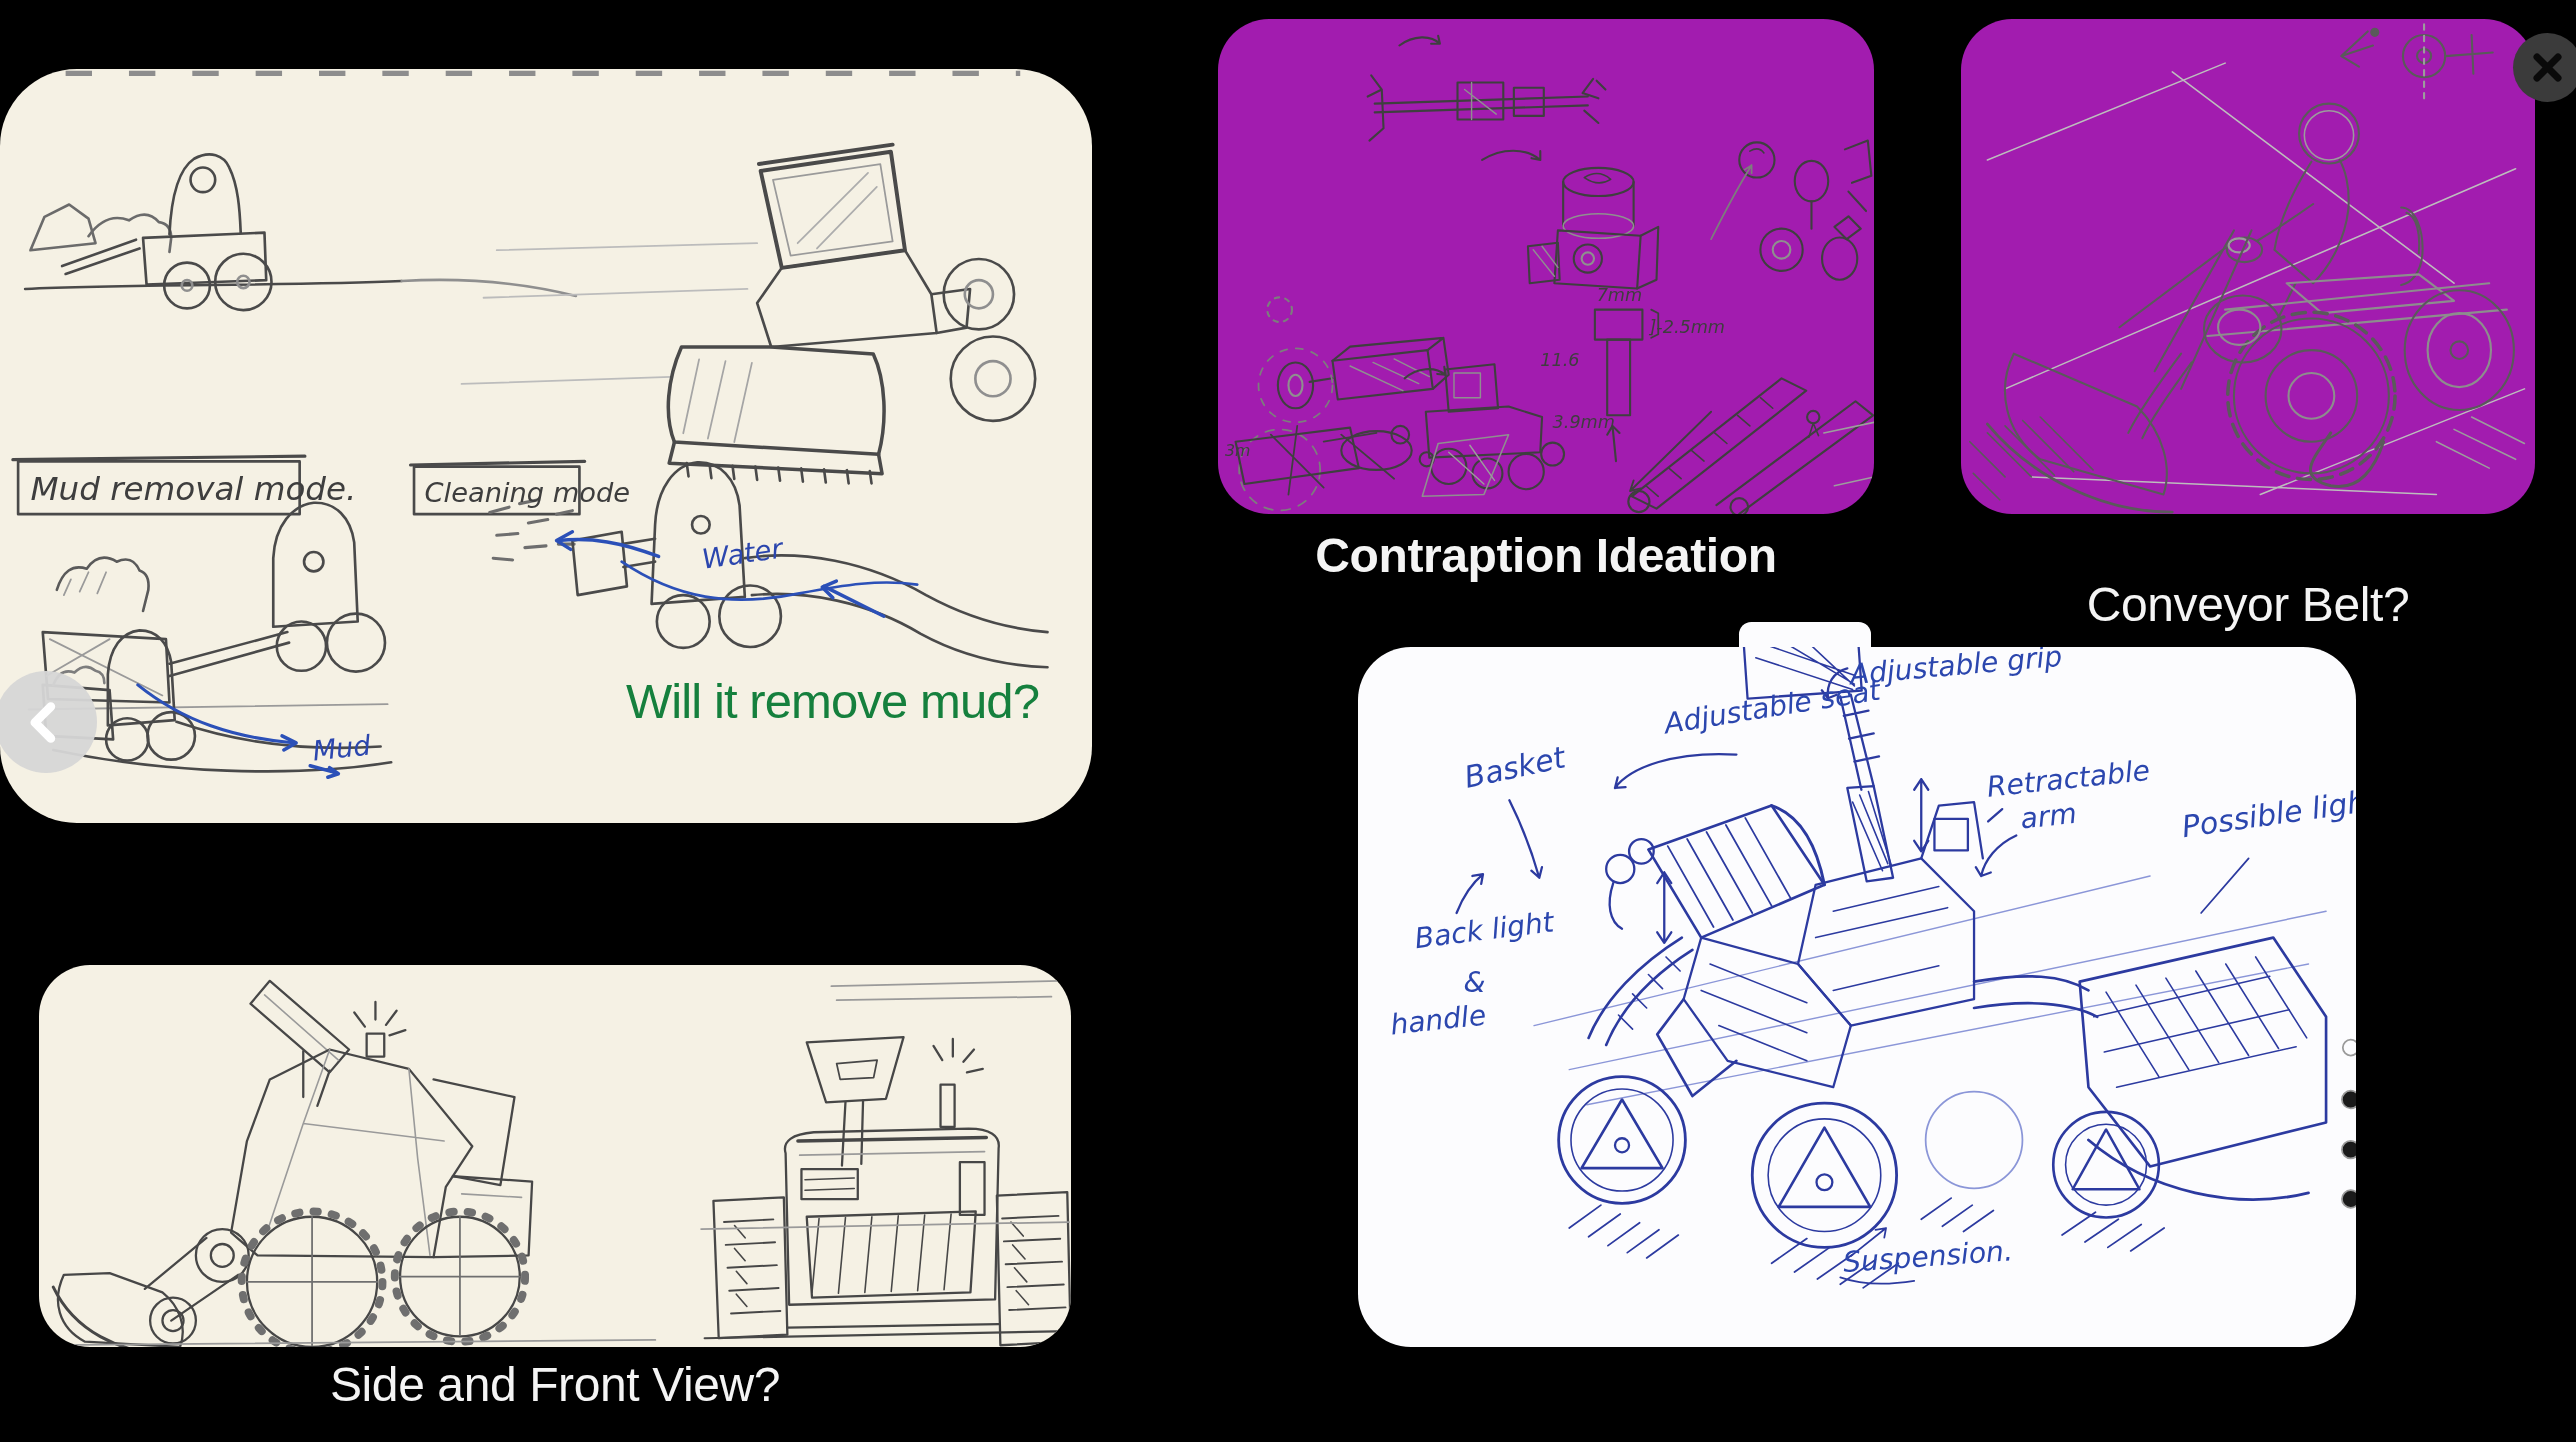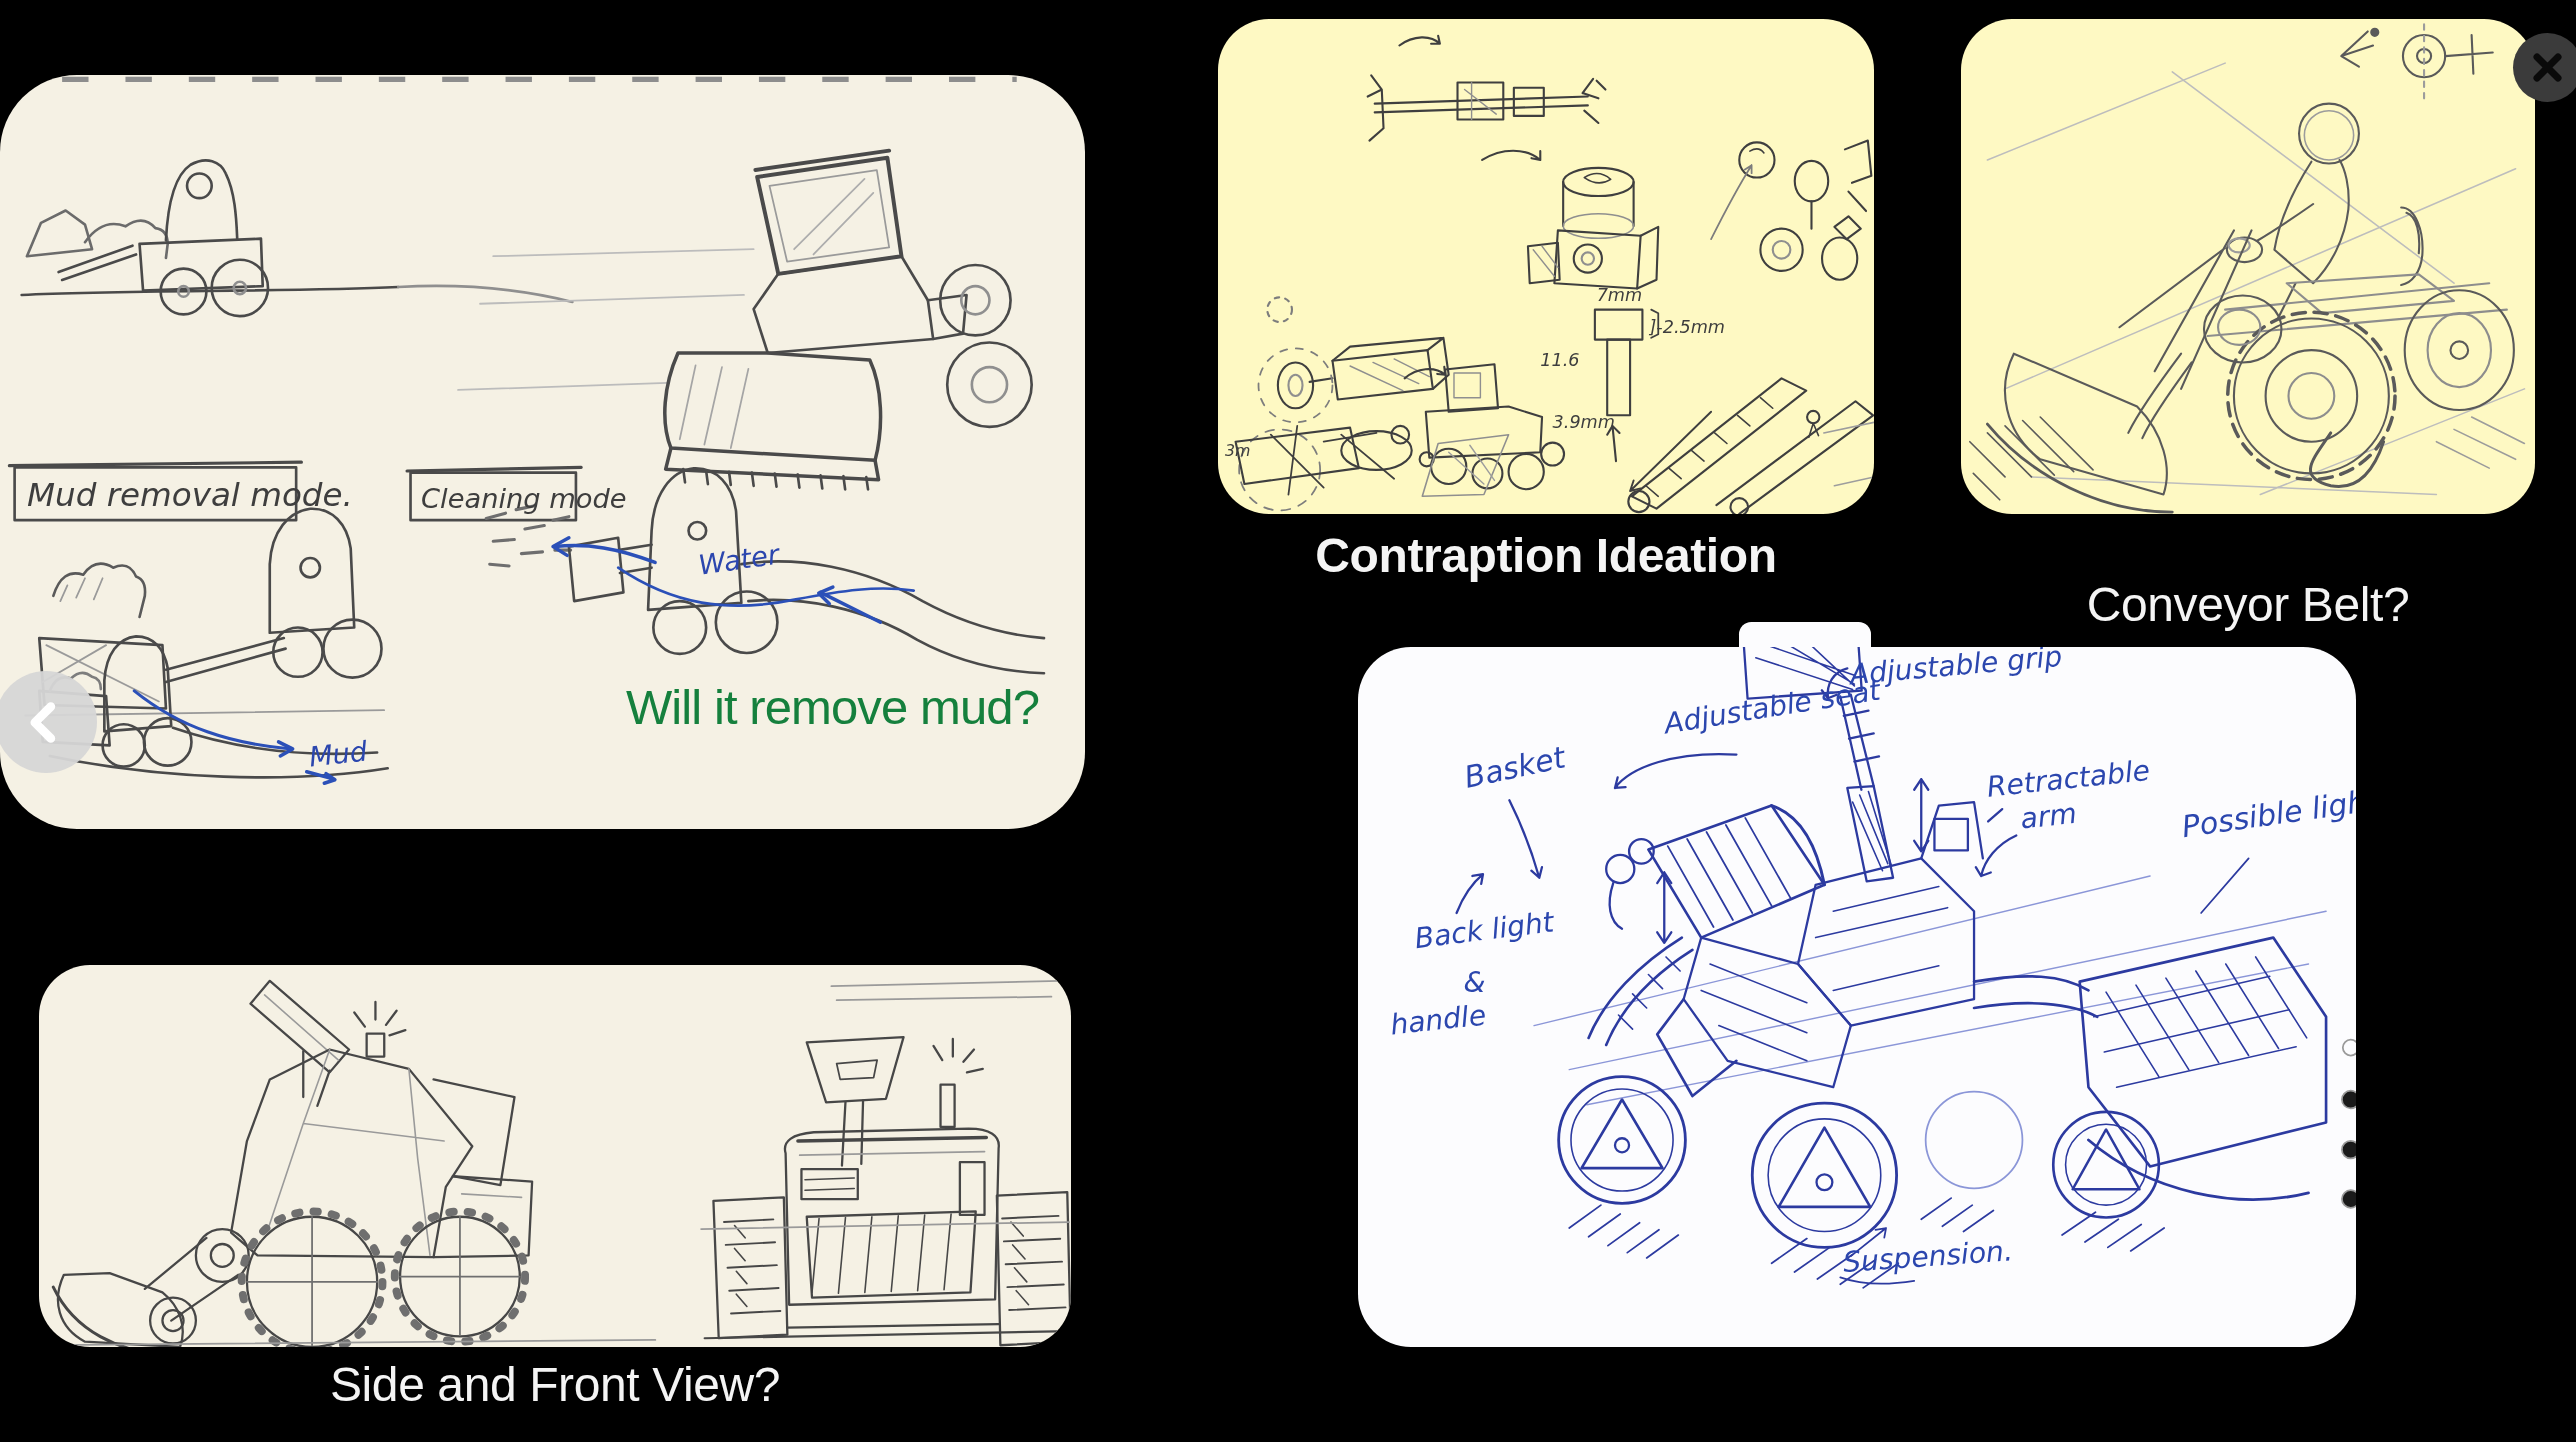--- a/index.html
+++ b/index.html
@@ -2,41 +2,41 @@
 <html style="font-size:14px"><head>
 <meta charset="utf-8">
 <style>
   html,body{margin:0;padding:0;background:#000;}
   body{width:2576px;height:1442px;overflow:hidden;
        font-family:"Liberation Sans", sans-serif;}
   .stage{position:relative;width:2576px;height:1442px;background:#000;overflow:hidden;}
   .card{position:absolute;overflow:hidden;}
   .card svg{position:absolute;left:0;top:0;width:100%;height:100%;}
   .cream{background:#f5f1e4;}
-  .white{background:#fef9c3;}
+  .white{background:#a21caf;}
   .bluepaper{background:#fcfcfe;}
   .caption{position:absolute;color:#f4f4f4;font-size:48px;font-weight:400;
            letter-spacing:-0.4px;text-align:center;line-height:1.15;}
   .inside-caption{position:absolute;color:#15803d;font-size:49px;font-weight:400;
            letter-spacing:-0.9px;text-align:right;white-space:nowrap;}
   .hand{font-family:"DejaVu Sans", sans-serif;font-style:italic;}
   .pencil-text{fill:#3e3e3e;}
   .blue-text{fill:#2b46ae;}
   .round-btn{position:absolute;border:none;border-radius:50%;display:flex;
              align-items:center;justify-content:center;cursor:pointer;padding:0;}
   .close-btn{left:2513px;top:33px;width:69px;height:69px;background:#3b3b3b;z-index:30;}
   .prev-btn{left:-5.3px;top:671px;width:102px;height:102px;background:rgba(214,214,214,0.95);z-index:30;}
   .tab{position:absolute;background:#fcfcfe;border-radius:12.3px 12.3px 0 0;}
 </style>
 </head>
 <body>
 
 <div class="stage">
 
-  <figure class="card cream" style="left:0;top:75px;width:1085px;height:754px;border-radius:77px;margin:0;">
+  <figure class="card cream" style="left:0;top:69px;width:1085px;height:754px;border-radius:77px;margin:0;padding-left:7px;">
     <svg viewBox="0 0 1232 857">
       <line x1="70" y1="5" x2="1155" y2="5" stroke="#8d8d8d" stroke-width="6" stroke-dasharray="30 42"></line>
       <g stroke="#4a4a4a" stroke-width="3" fill="none" stroke-linecap="round" stroke-linejoin="round">
 
         <path d="M24,250 C140,244 320,247 452,241"></path>
         <path d="M452,241 C540,236 602,246 650,258" stroke="#8f8f8f"></path>
         <path d="M30,206 L46,168 L74,154 L96,170 L104,198 L30,206" stroke="#6b6b6b"></path>
         <path d="M66,224 L150,194 M70,233 L154,204"></path>
         <path d="M96,190 q20,-28 46,-18 q20,-14 34,2 q14,2 14,18 l-2,16" stroke="#6b6b6b"></path>
         <path d="M158,192 L162,245 L298,240 L296,186 Z"></path>

